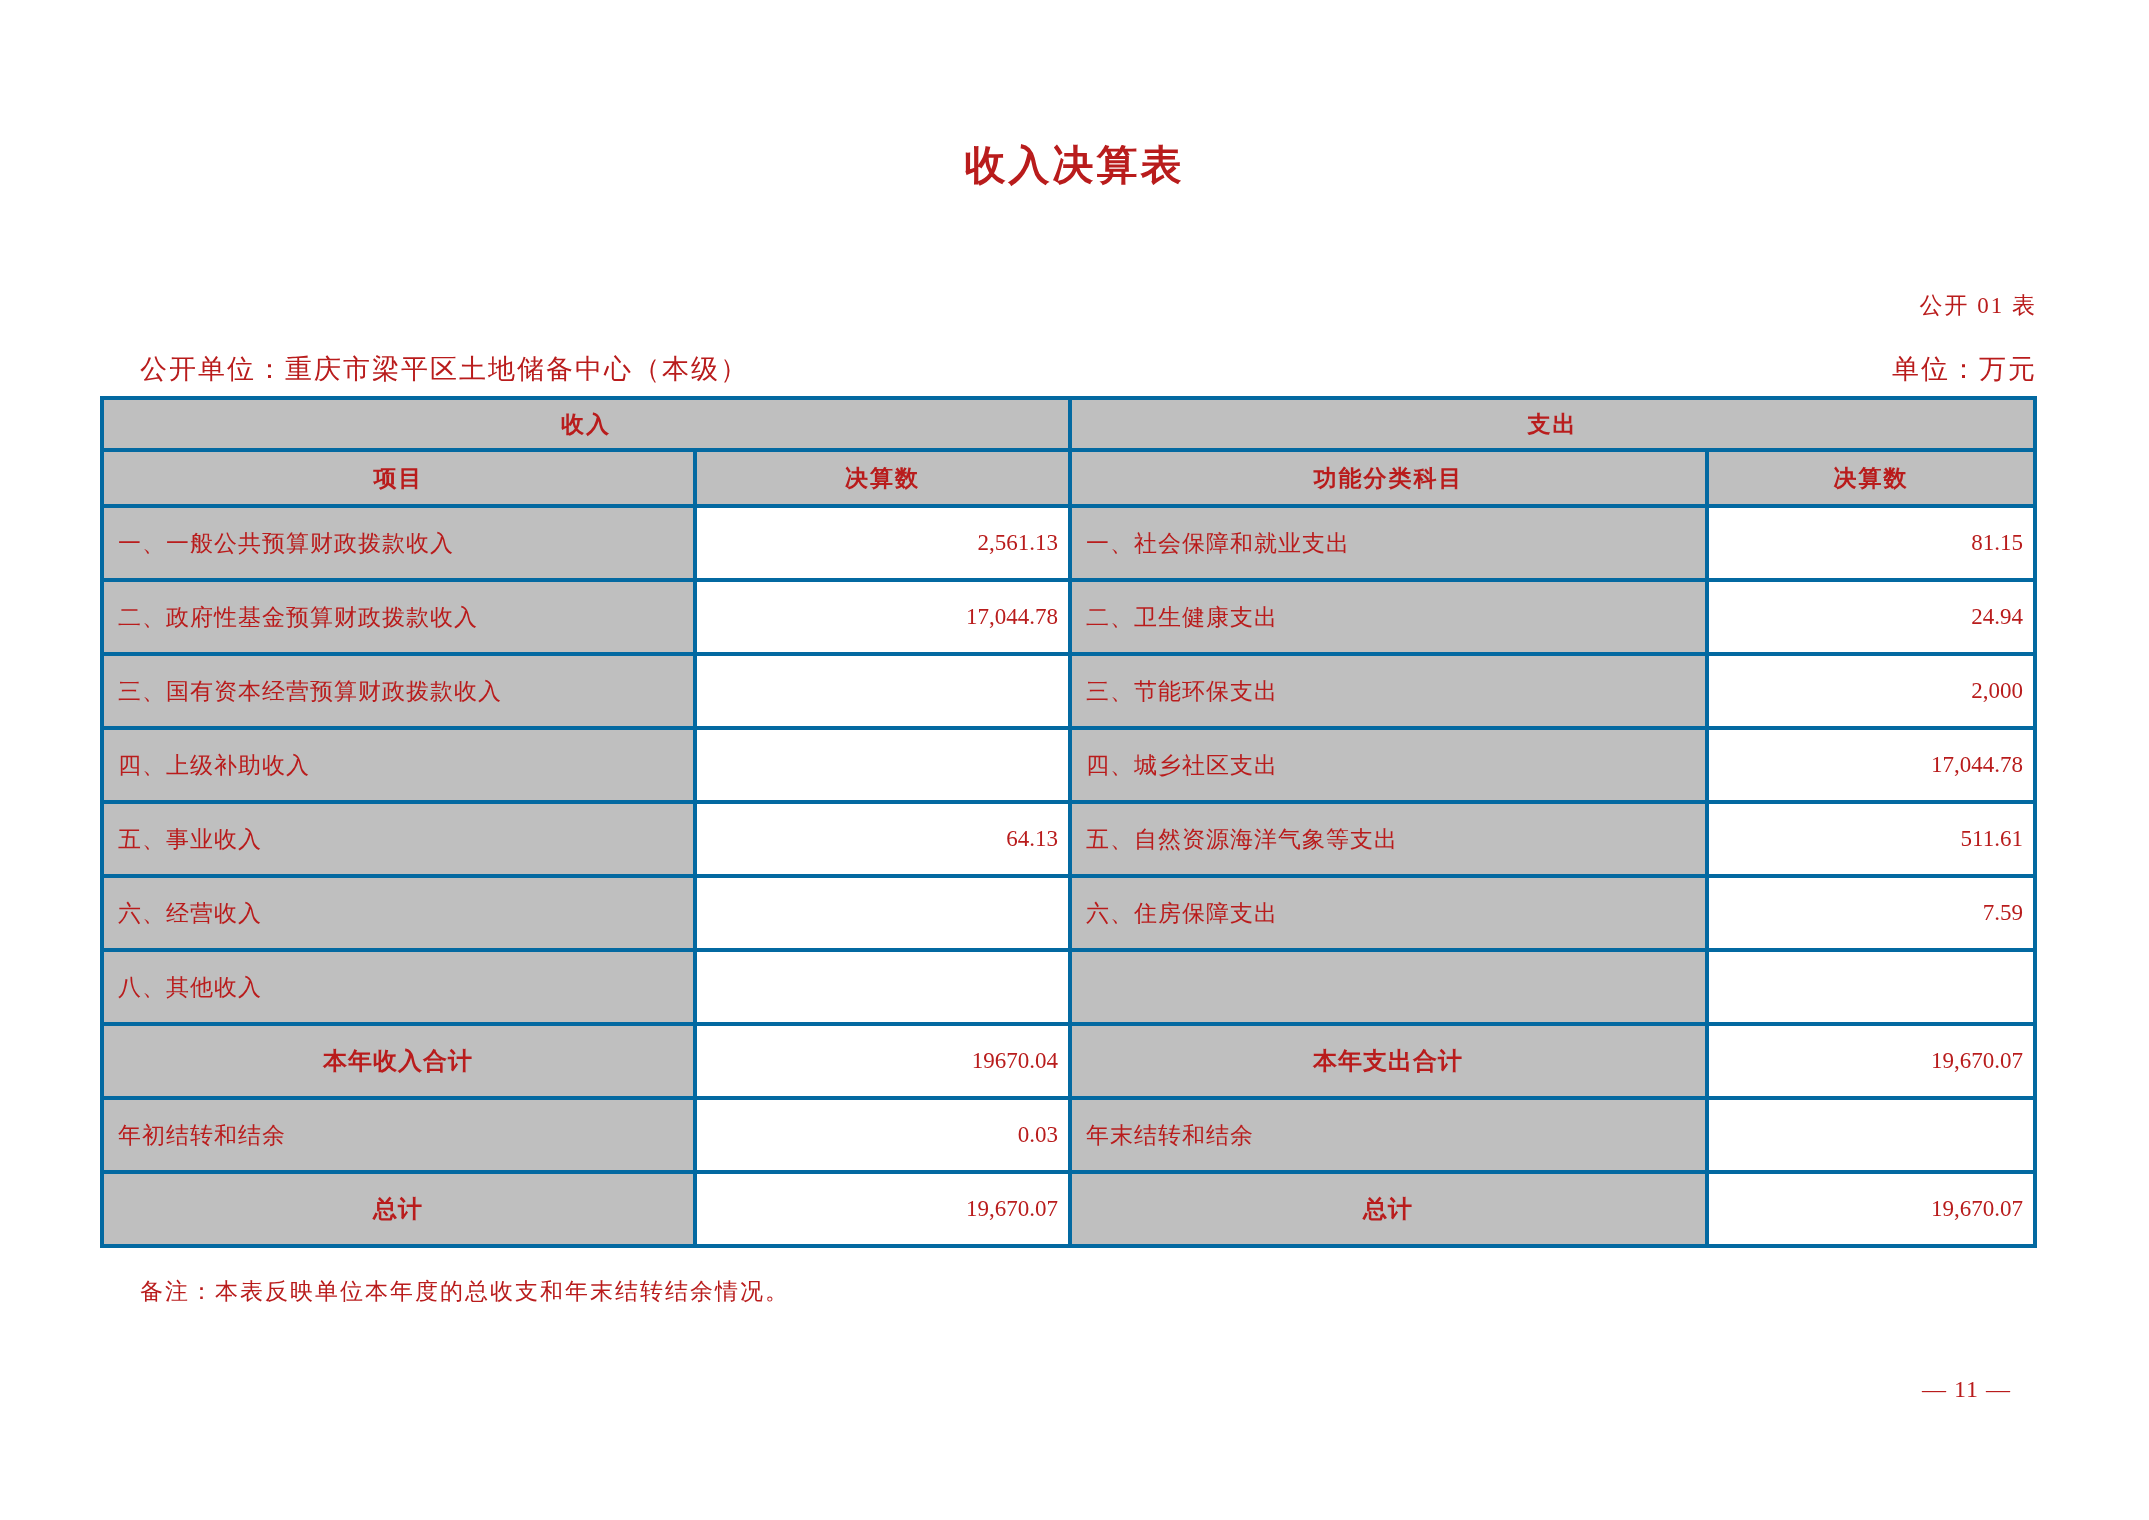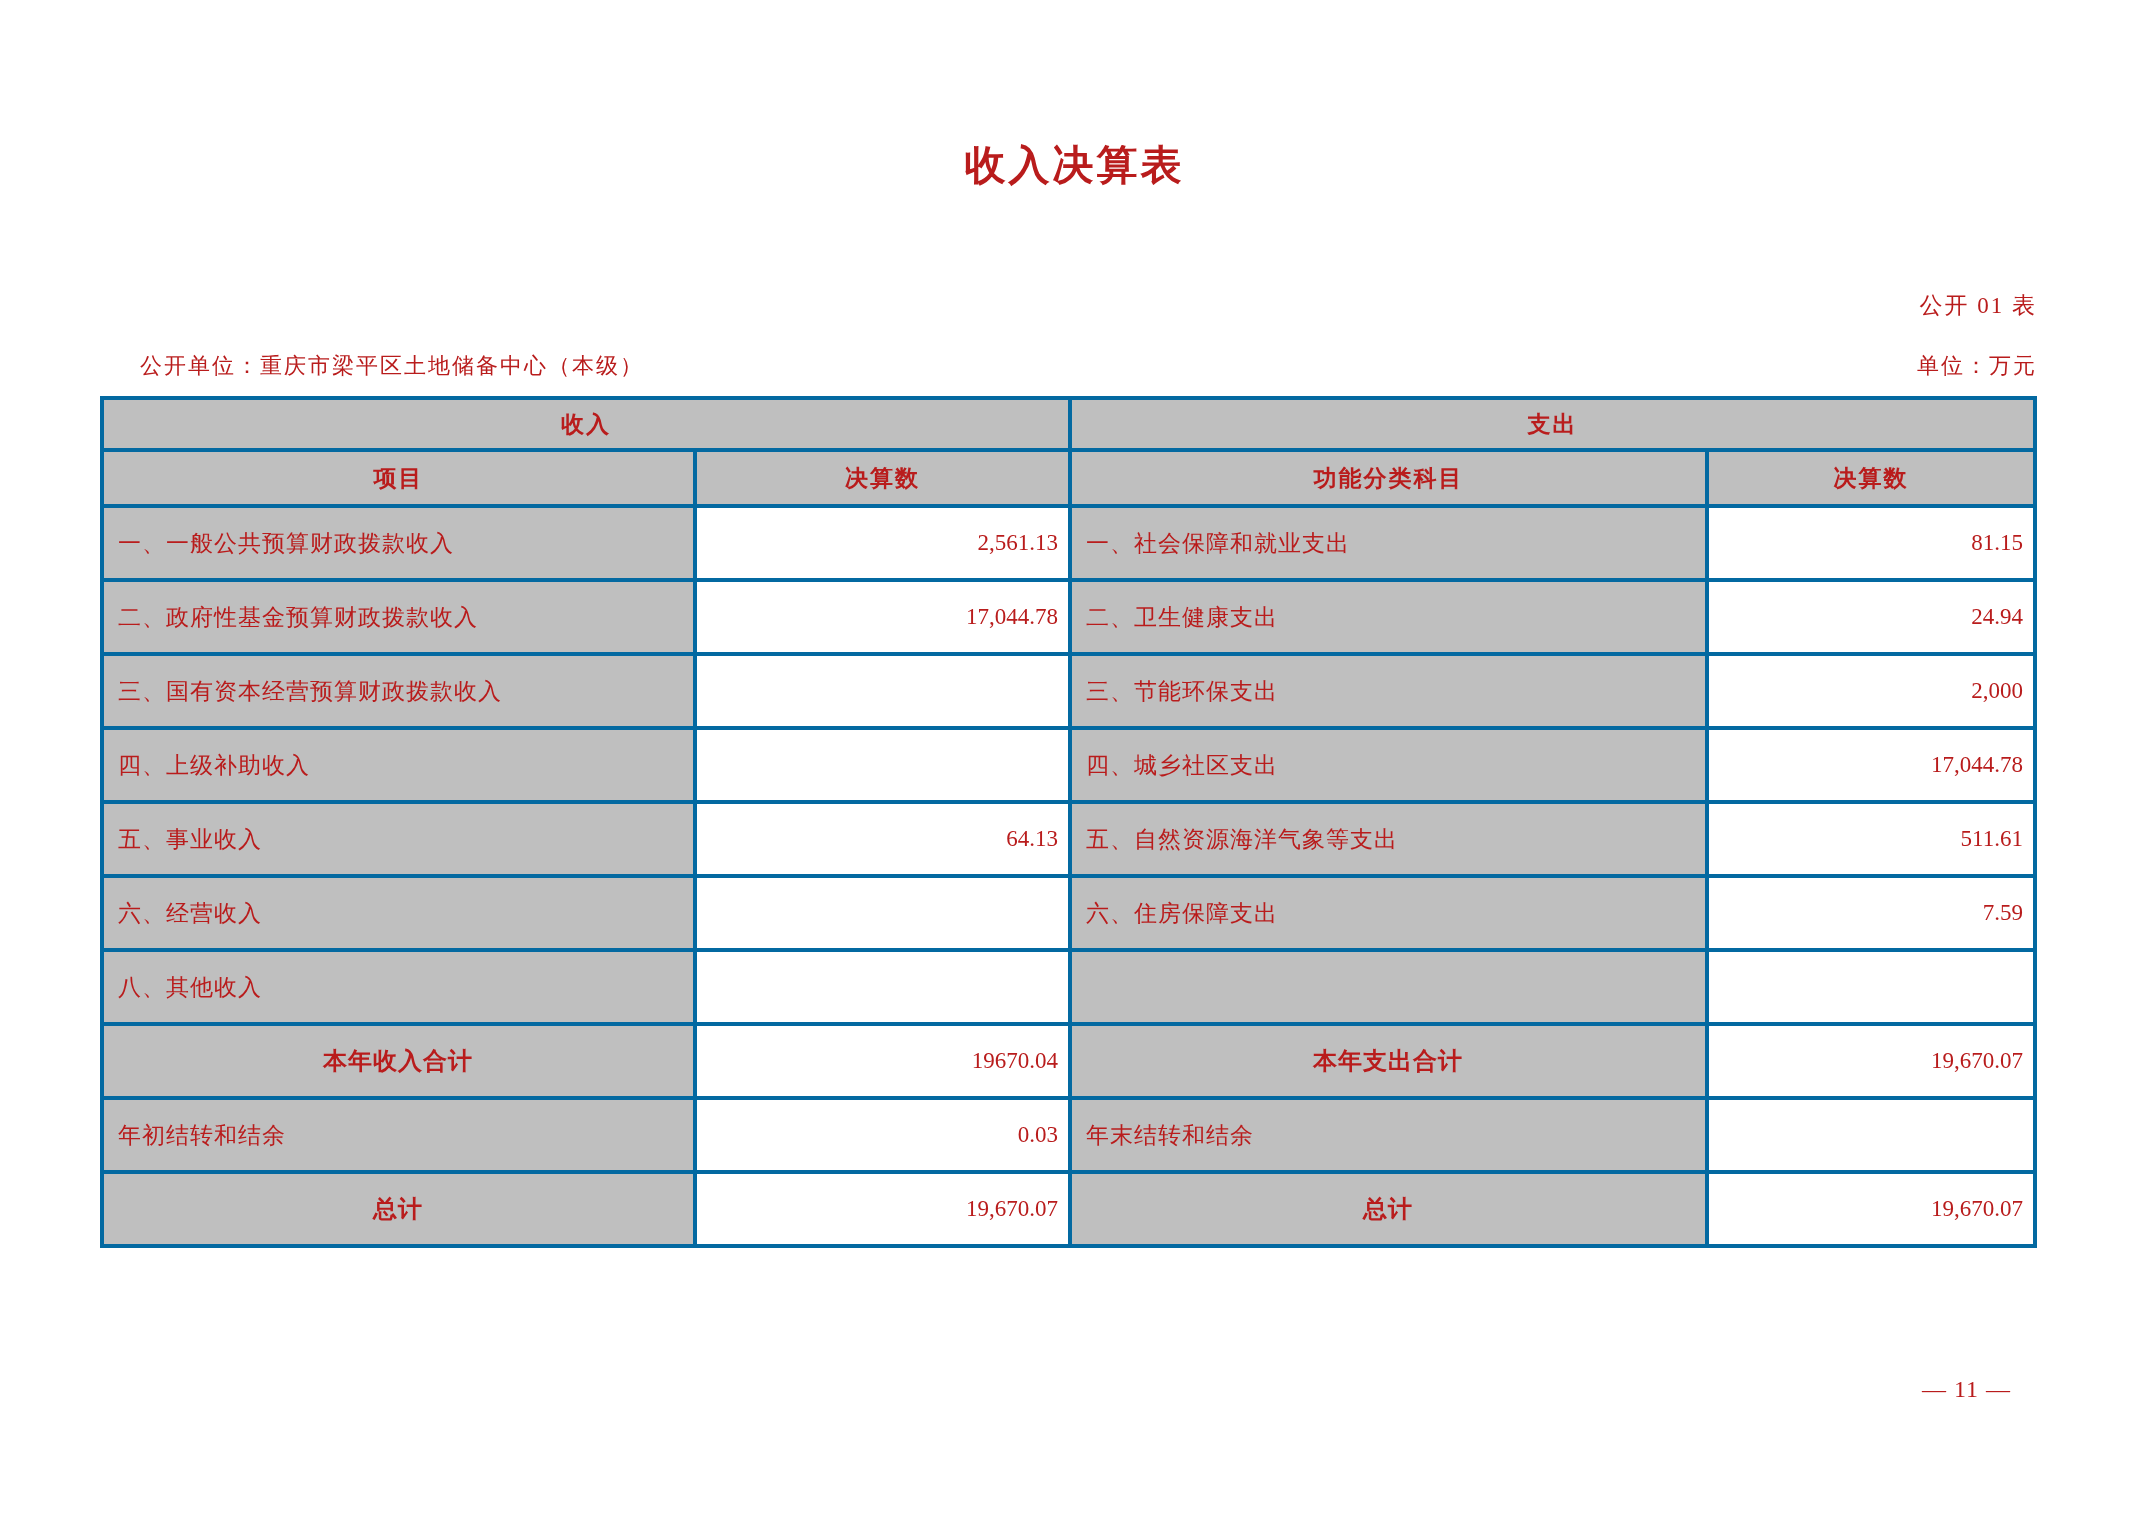--- a/index.html
+++ b/index.html
@@ -15,21 +15,21 @@
     position:absolute; top:138px; left:0; width:100%;
     text-align:center; font-size:41px; font-weight:bold; letter-spacing:3px;
   }
   .table-code {
     position:absolute; top:290px; right:112px;
     font-size:23px; letter-spacing:2px;
   }
   .unit-line {
     position:absolute; top:351px; left:140px; right:112px;
     display:flex; justify-content:space-between;
-    font-size:22px; letter-spacing:2px;
+    font-size:27px; letter-spacing:2px;
   }
   table.budget {
     position:absolute; left:100px; top:396px;
     width:1933px;
     border-collapse:collapse; table-layout:fixed;
     border:3px solid #000;
   }
   table.budget th, table.budget td {
     border:4px solid #0369a1;
     font-size:23px;
@@ -148,16 +148,17 @@
         </tr>
         <tr class="data-row">
           <td class="label bold-label">总计</td>
           <td class="value">19,670.07</td>
           <td class="label bold-label">总计</td>
           <td class="value">19,670.07</td>
         </tr>
       </tbody>
   </table>
 
+  <div class="note">备注：本表反映单位本年度的总收支和年末结转结余情况。</div>
 
   <div class="page-number">— 11 —</div>
 
 </div>
 
 </body></html>

